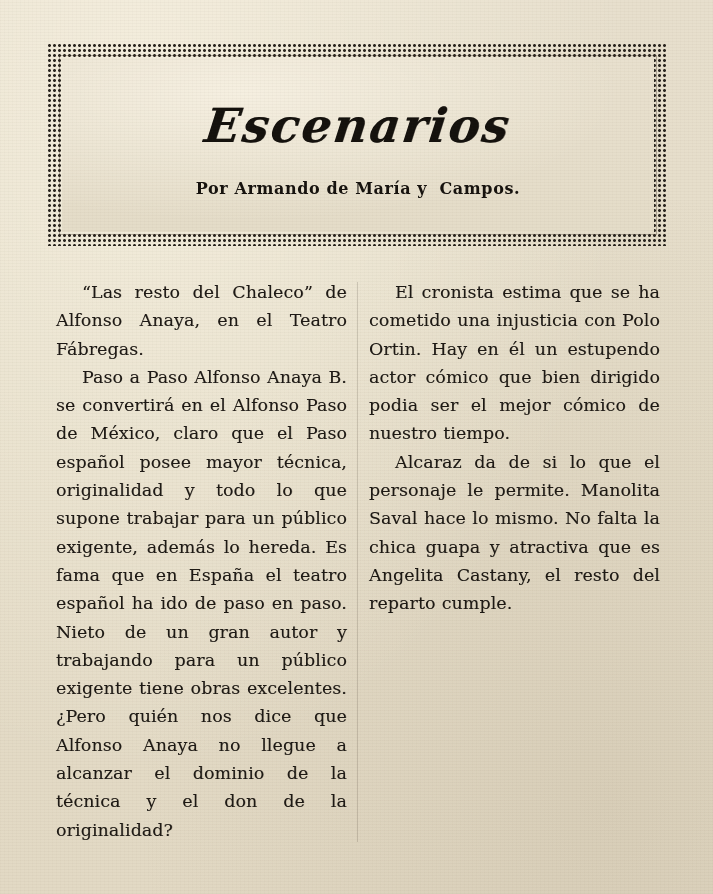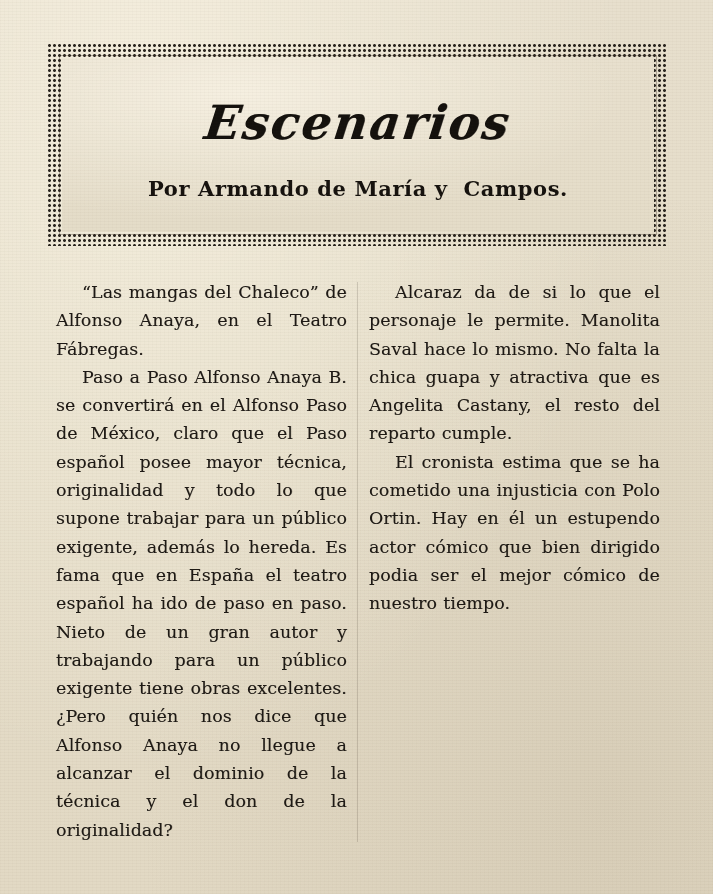--- a/index.html
+++ b/index.html
@@ -85,21 +85,21 @@
     color: #14110d;
     margin: 10px 0 0 0;
     text-align: center;
     transform: skewX(-7deg);
     text-shadow: 0.6px 0.4px 0 rgba(20,16,12,0.55);
   }
   .masthead-byline {
     margin-top: 30px;
     font-family: "DejaVu Serif", serif;
     font-weight: 700;
-    font-size: 21px;
+    font-size: 16px;
     letter-spacing: 0.6px;
     color: #16120e;
     text-align: center;
     white-space: pre;
   }
 
   
   .columns {
     position: absolute;
     left: 56px;
@@ -149,23 +149,23 @@
   <div class="masthead">
     <div class="masthead-inner">
       <div class="masthead-title">Escenarios</div>
       <div class="masthead-byline">Por Armando de María y  Campos.</div>
     </div>
   </div>
 
   <div class="columns">
 
     <div class="col left">
-      <p class="first ink-soft">“Las mangas del Chaleco” de Alfonso Anaya, en el Teatro Fábregas.</p>
+      <p class="first ink-soft">“Las resto del Chaleco” de Alfonso Anaya, en el Teatro Fábregas.</p>
       <p class="ink-soft">Paso a  Paso Alfonso Anaya B. se convertirá en  el Alfonso Paso de México, claro que el Paso español posee mayor técnica, originalidad y todo lo que supone trabajar para un  público exigente, además lo hereda. Es fama que en España el teatro español ha ido de paso en paso. Nieto de un gran  autor y trabajando para un público exigente tiene obras excelentes. ¿Pero quién nos dice que Alfonso Anaya no llegue a alcanzar el dominio de la técnica y el don de la originalidad?</p>
     </div>
 
     <div class="col right">
+      <p class="ink-soft">El cronista estima que se ha cometido una injusticia con Polo Ortin. Hay en él un estupendo actor cómico que bien dirigido podia ser el mejor cómico de nuestro tiempo.</p>
       <p class="ink-soft">Alcaraz da de si lo que el personaje le permite. Manolita  Saval hace lo mismo. No falta la chica guapa y atractiva que es Angelita Castany, el resto del reparto cumple.</p>
-      <p class="ink-soft">El cronista estima que se ha cometido una injusticia con Polo Ortin. Hay en él un estupendo actor cómico que bien dirigido podia ser el mejor cómico de nuestro tiempo.</p>
     </div>
 
   </div>
 </div>
 
 </body></html>

